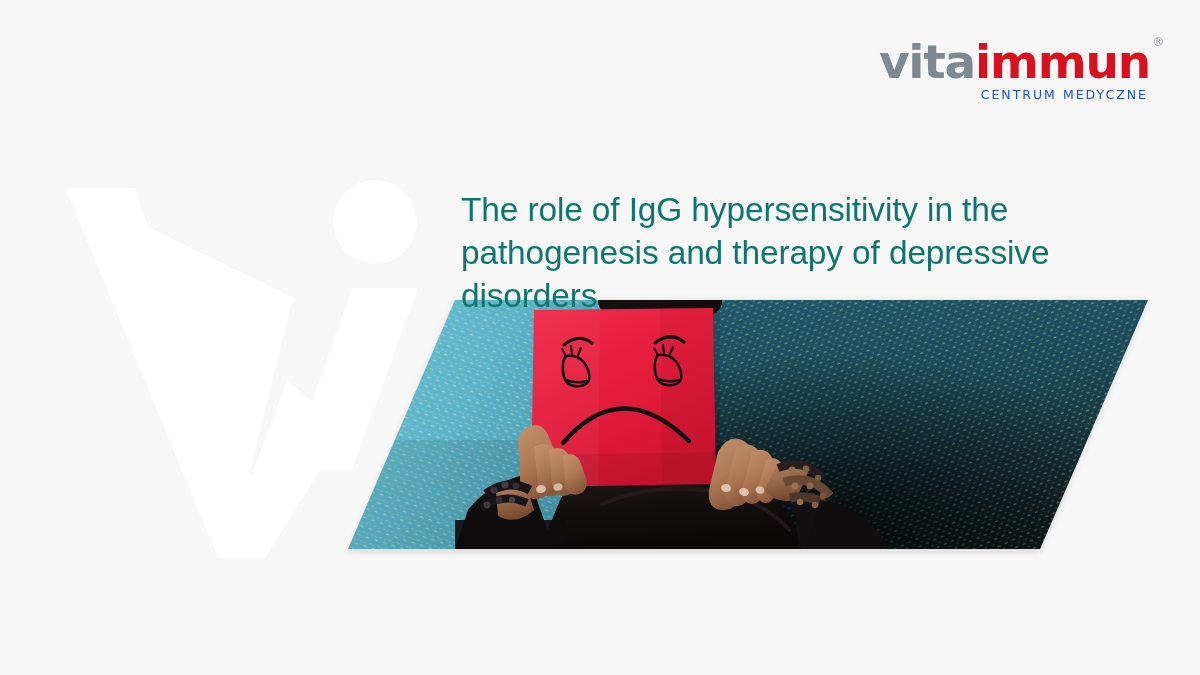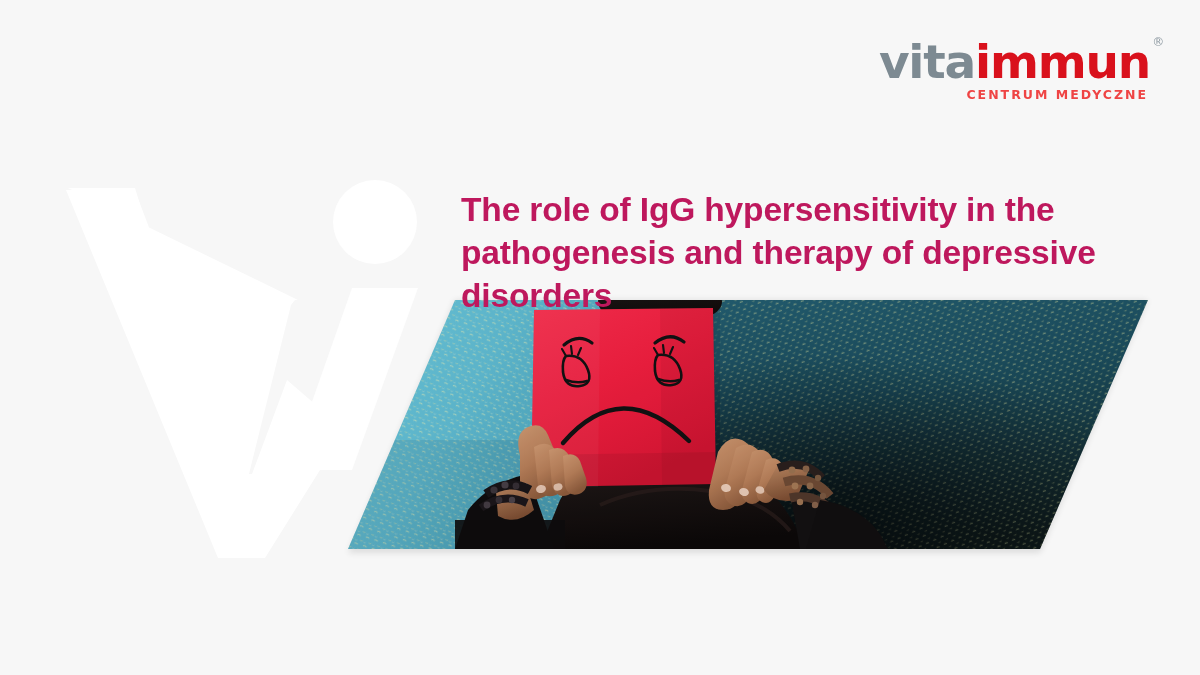--- a/index.html
+++ b/index.html
@@ -54,40 +54,40 @@
   #logo-reg {
     position: absolute;
     top: -2px;
     right: -13px;
     font-size: 12px;
     font-weight: normal;
     color: #8e9aa2;
     font-family: "DejaVu Sans", sans-serif;
   }
   #logo-sub {
-    color: #ef4444;
+    color: #1d4ed8;
     font-family: "DejaVu Sans", sans-serif;
     font-size: 12.5px;
-    font-weight: bold;
+    font-weight: normal;
     letter-spacing: 2.0px;
     margin-top: 4px;
     margin-right: 2px;
     white-space: nowrap;
   }
 
   
   #headline {
     position: absolute;
     left: 461px;
     top: 167px;
     width: 645px;
-    color: #be185d;
+    color: #0f766e;
     font-family: "Liberation Sans", sans-serif;
     font-size: 33.5px;
-    font-weight: bold;
+    font-weight: normal;
     line-height: 1.28;
     letter-spacing: -0.15px;
   }
 
   
   #hero {
     position: absolute;
     left: 0;
     top: 0;
     width: 1200px;

